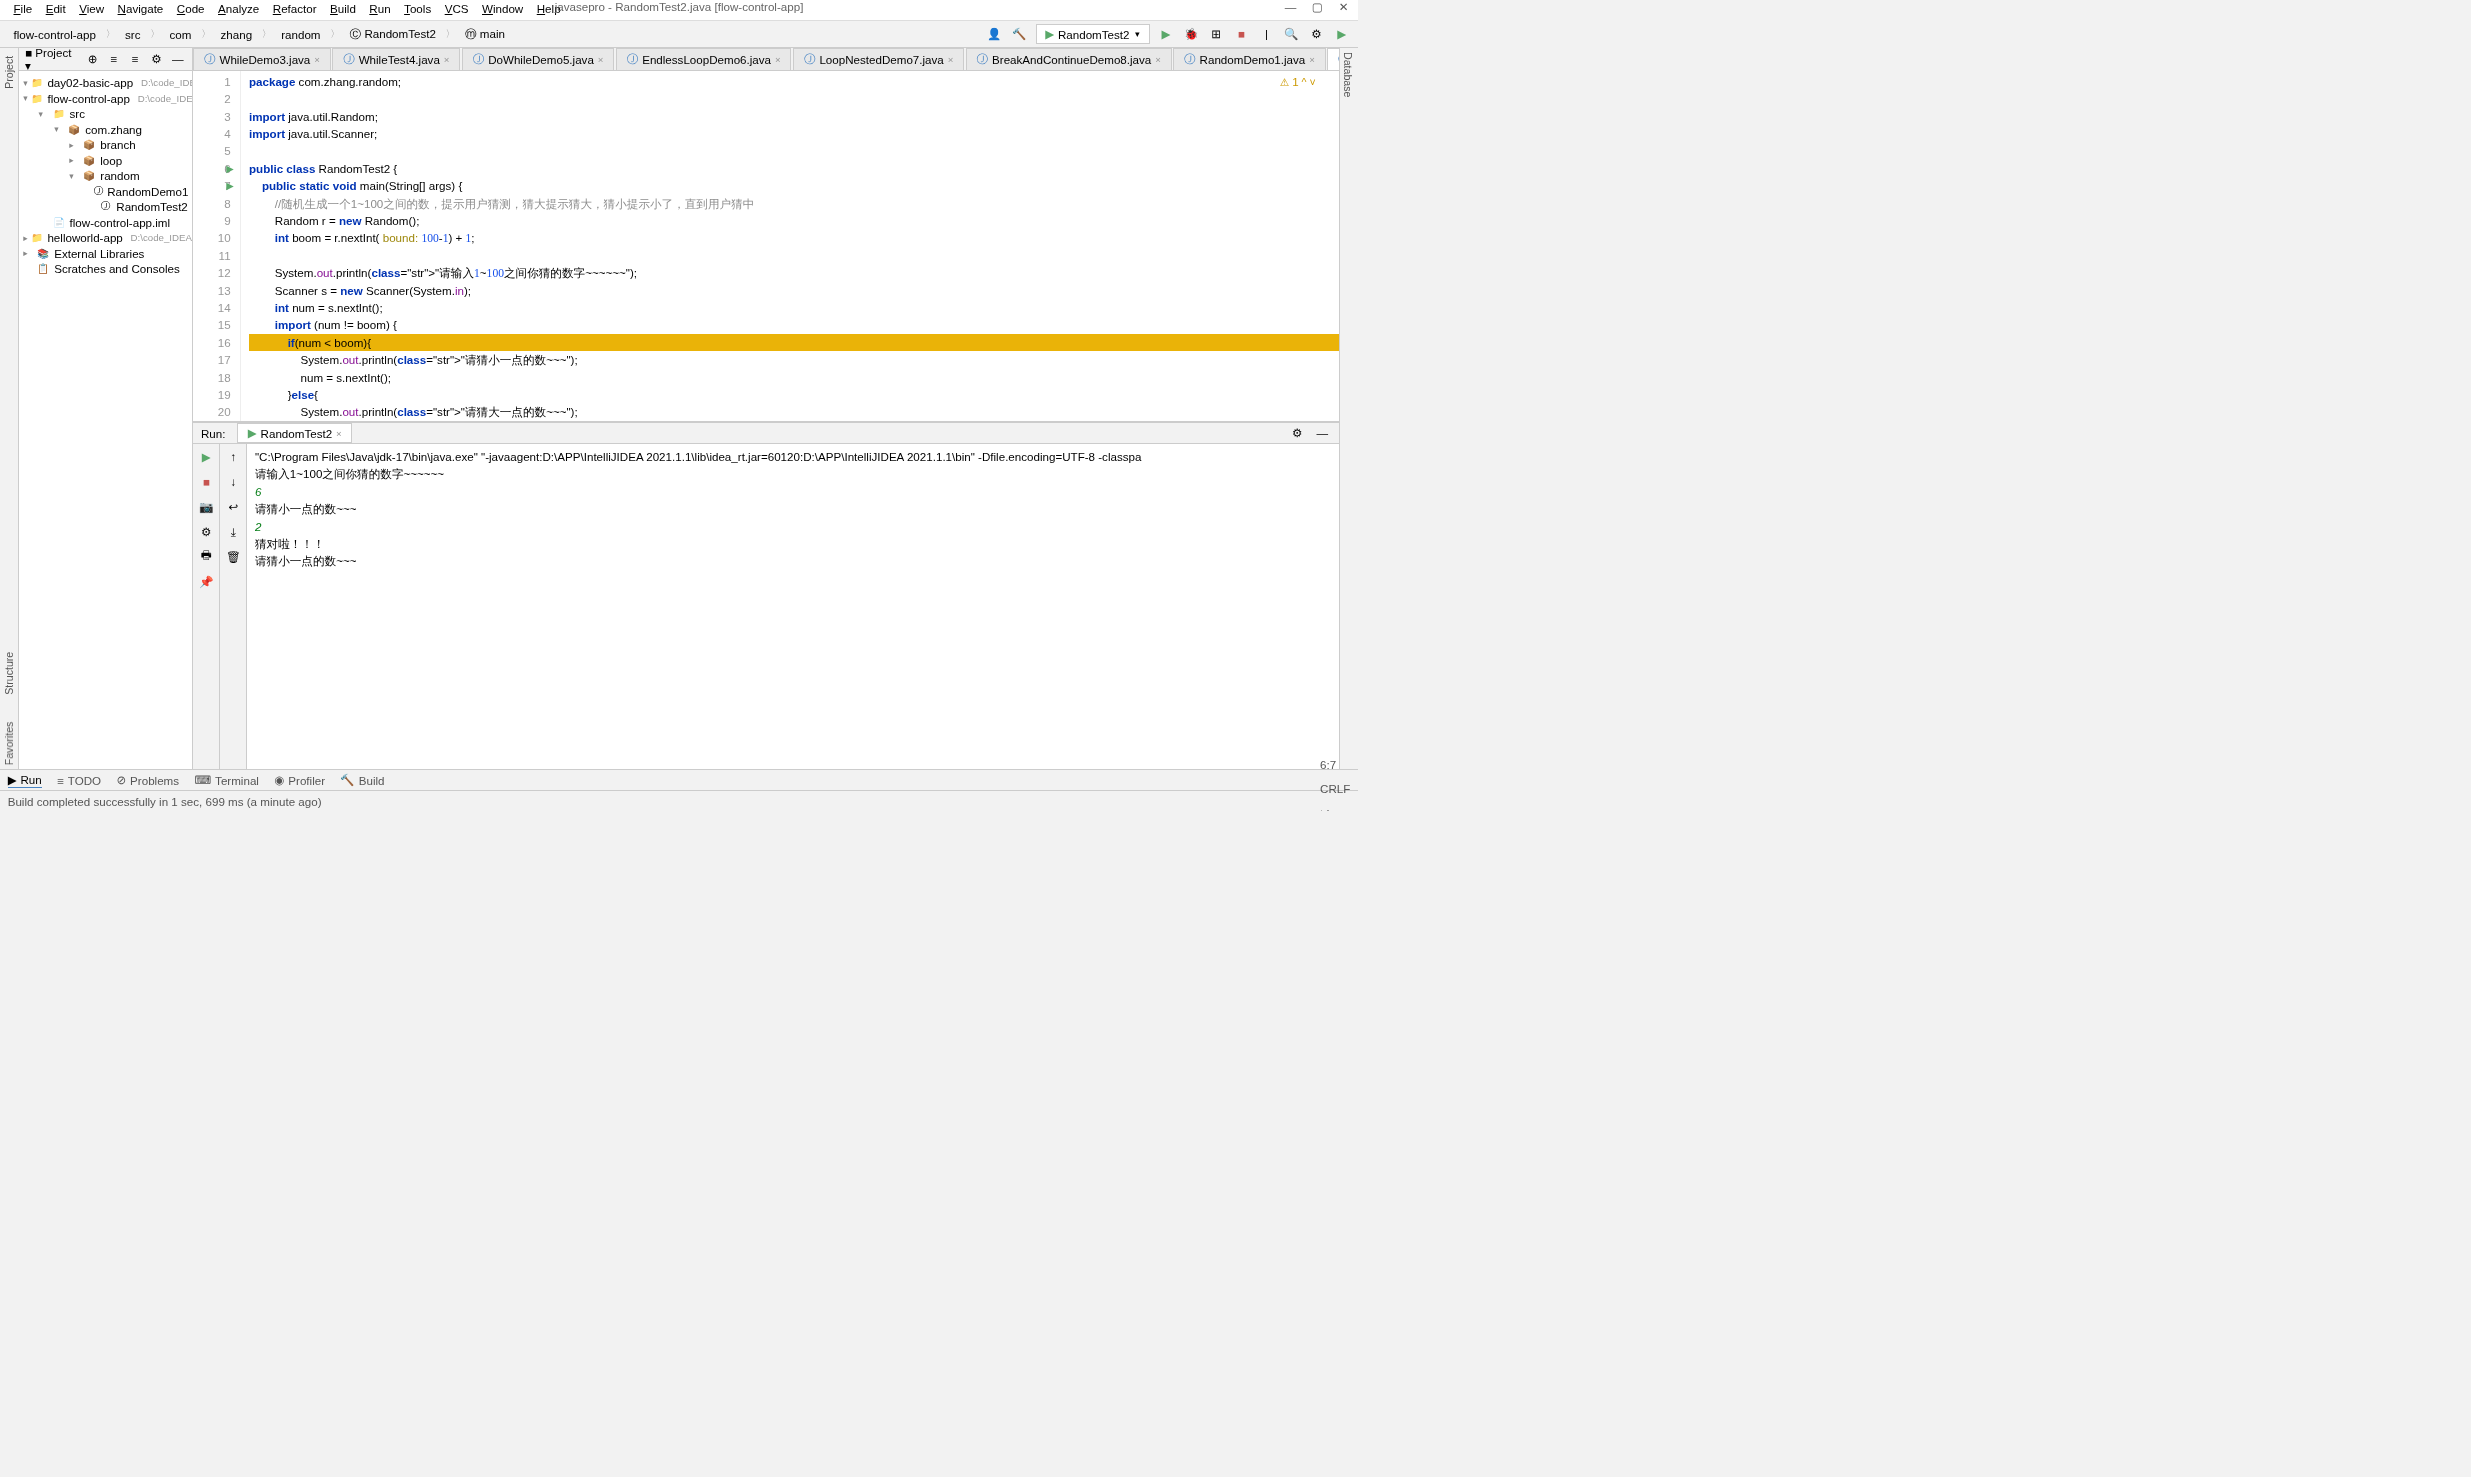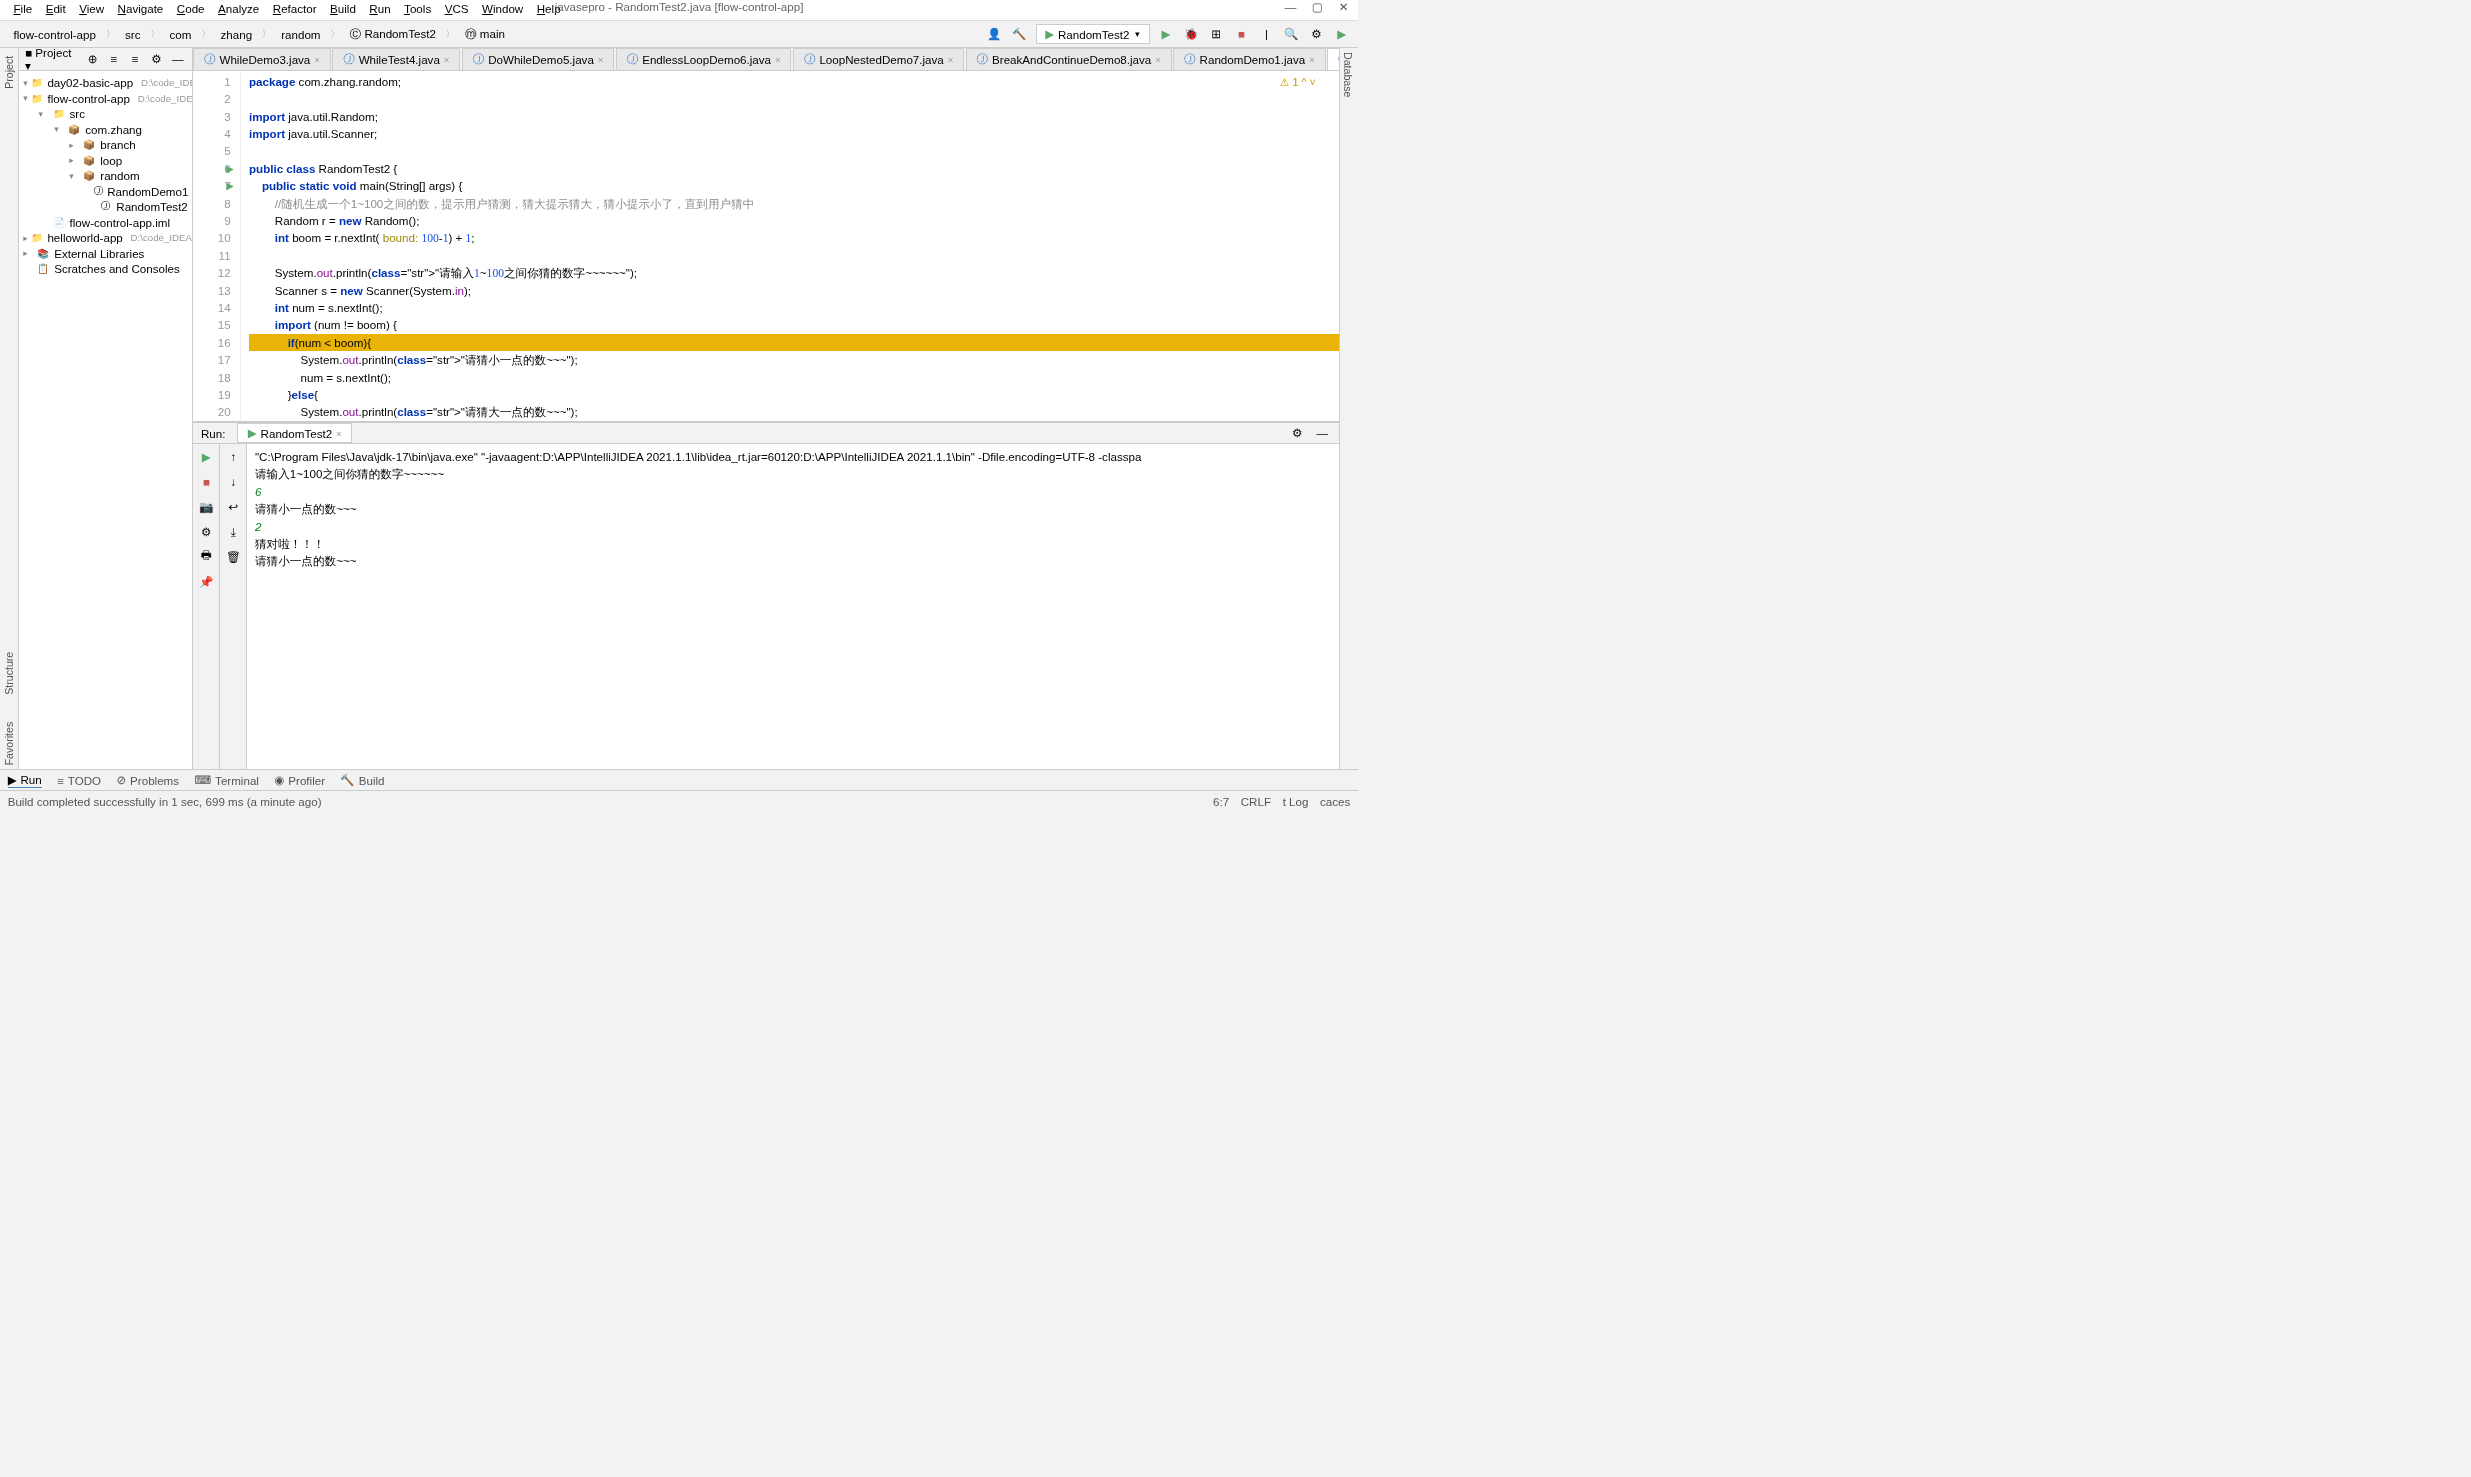--- a/index.html
+++ b/index.html
@@ -71,21 +71,21 @@
 .console-line { line-height: 17.4px; white-space: pre-wrap; }
 .console-input { color: #067d17; font-style: italic; }
 
 
 .bottom-tabs { height: 21px; background: #f2f2f2; display: flex; align-items: center; padding: 0 7.7px; gap: 15.4px; border-top: 1px solid #ccc; font-size: 10.6px; }
 .bottom-tab { display: flex; align-items: center; gap: 3.9px; cursor: pointer; color: #555; }
 .bottom-tab.active { color: #000; border-bottom: 1.9px solid #4a86c5; }
 
 
 .statusbar { height: 21px; background: #f2f2f2; display: flex; align-items: center; padding: 0 7.7px; border-top: 1px solid #ccc; font-size: 10.6px; color: #555; }
-.status-right { margin-left: auto; display: flex; gap: 11.6px; }
+.status-right { margin-left: auto; display: flex; gap: 11.6px; flex-direction: column; }
 
 .right-gutter { width: 19.3px; background: #f2f2f2; border-left: 1px solid #ccc; }
 .right-gutter-label { writing-mode: vertical-lr; font-size: 10.6px; color: #555; padding: 3.9px 1.9px; }
 
 .warn-badge { position: absolute; right: 23px; top: 3.9px; color: #c90; font-size: 10.6px; }
 </style>
 </head>
 <body>
 
 <div class="window">

